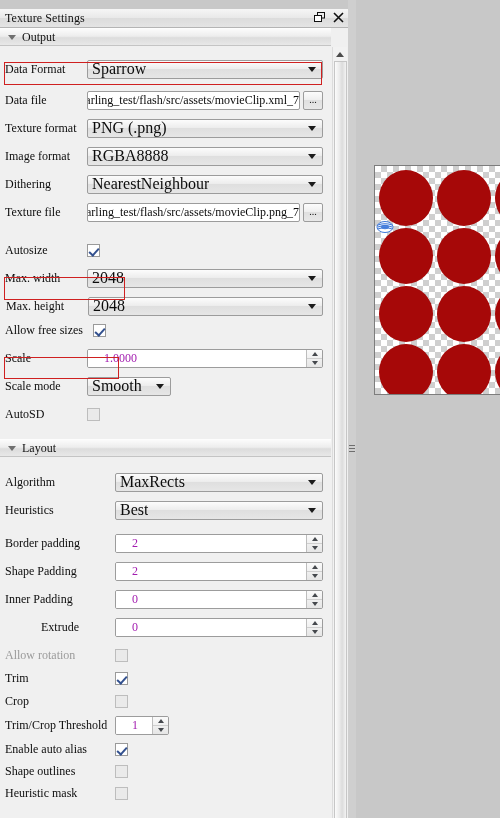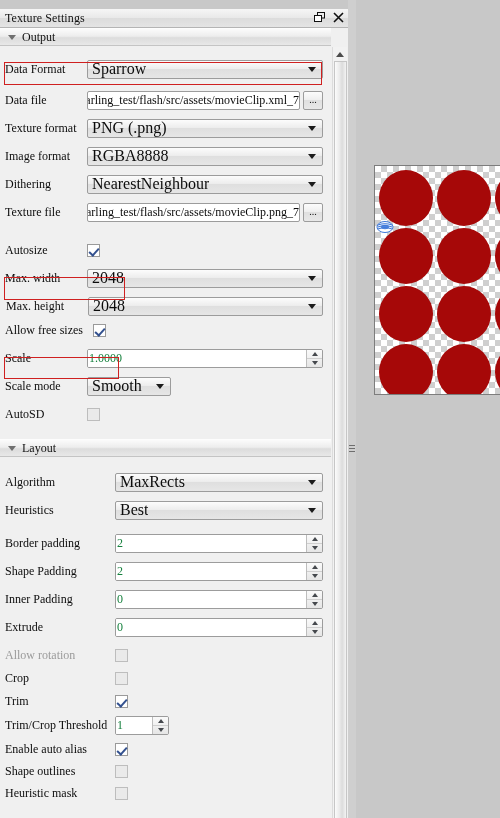--- a/index.html
+++ b/index.html
@@ -210,25 +210,25 @@
     margin-right: 8px;
     border: 1px solid #9c9c9c;
     border-radius: 2px;
     box-sizing: border-box;
     background: #fff;
     overflow: hidden;
   }
   .spinwrap.short { flex: 0 0 54px; margin-right: 0; }
   .spinwrap .sval {
     flex: 1 1 auto;
-    padding-left: 1px;
+    padding-left: 16px;
     font-size: 12px;
     display: flex;
     align-items: center;
-    color: #15803d;
+    color: #a21caf;
     background: #fff;
   }
   .spin-btns {
     flex: 0 0 15px;
     display: flex;
     flex-direction: column;
     border-left: 1px solid #bdbdbd;
     background: linear-gradient(to bottom, #fafafa, #e6e6e6);
   }
   .spin-btns .sb {
@@ -590,48 +590,48 @@
                 <span class="sb">
                     <i class="up"></i>
                   </span>
                 <span class="sb">
                     <i class="down"></i>
                   </span>
               </span>
             </div>
           </div>
 
-          <div class="row" style="margin-top:4px;">
+          <div class="row" style="margin-top:4px;text-align:center;">
             <span class="lbl wide">Extrude</span>
             <div class="spinwrap">
               <span class="sval">0</span>
               <span class="spin-btns">
                 <span class="sb">
                     <i class="up"></i>
                   </span>
                 <span class="sb">
                     <i class="down"></i>
                   </span>
               </span>
             </div>
           </div>
 
           <div class="row" style="margin-top:4px;">
             <span class="lbl wide disabled">Allow rotation</span>
             <div class="cb disabled"></div>
           </div>
 
           <div class="row" style="height:23px;">
+            <span class="lbl wide">Trim</span>
+            <div class="cb checked"></div>
+          </div>
+
+          <div class="row" style="height:23px;">
             <span class="lbl wide">Crop</span>
             <div class="cb disabled"></div>
-          </div>
-
-          <div class="row" style="height:23px;">
-            <span class="lbl wide">Trim</span>
-            <div class="cb checked"></div>
           </div>
 
           <div class="row" style="height:25px;">
             <span class="lbl wide">Trim/Crop Threshold</span>
             <div class="spinwrap short">
               <span class="sval">1</span>
               <span class="spin-btns">
                 <span class="sb">
                     <i class="up"></i>
                   </span>

